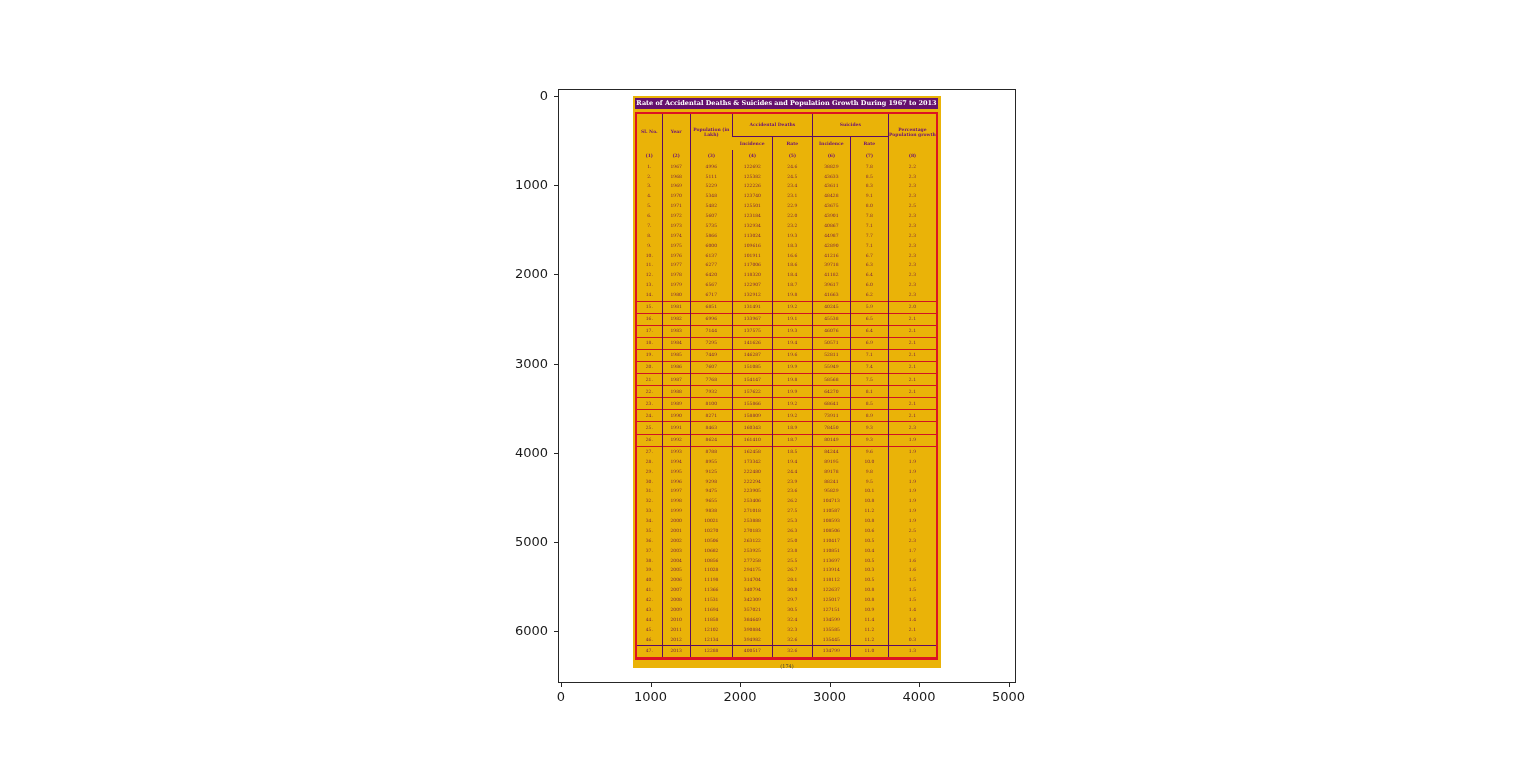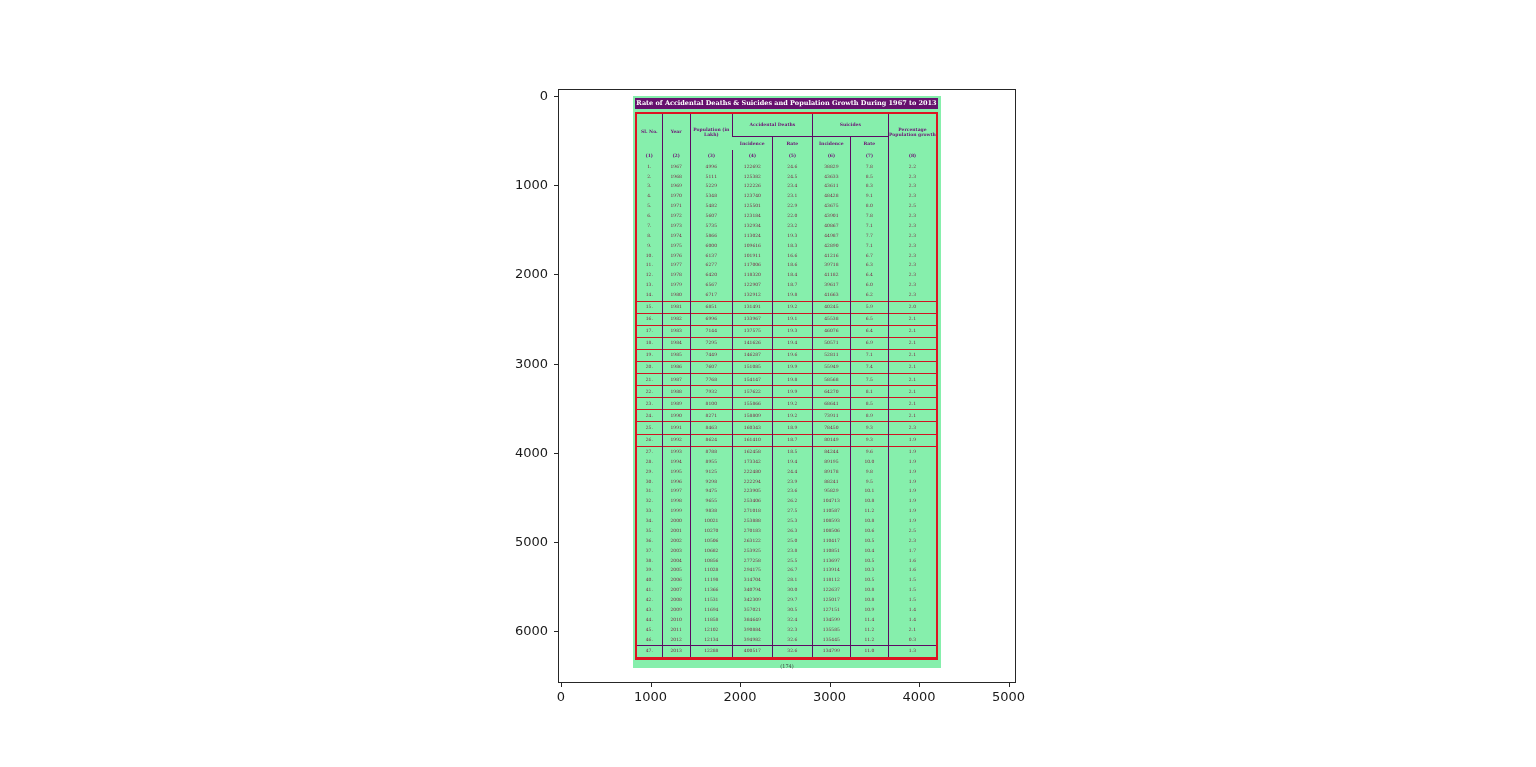--- a/index.html
+++ b/index.html
@@ -50,21 +50,21 @@
     margin-top: -8px;
     text-align: right;
     font-size: 13px; color: #1a1a1a;
   }
 
   
   .scan {
     position: absolute;
     left: 633px; top: 96px;
     width: 308px; height: 572px;
-    background: #86efac;
+    background: #eab308;
     font-family: "DejaVu Serif", serif;
   }
   .scan-title {
     position: absolute;
     left: 2px; right: 3px; top: 2px; height: 11px;
     line-height: 11px;
     text-align: center;
     font-size: 6.5px; font-weight: bold;
     letter-spacing: 0;
     white-space: nowrap;

